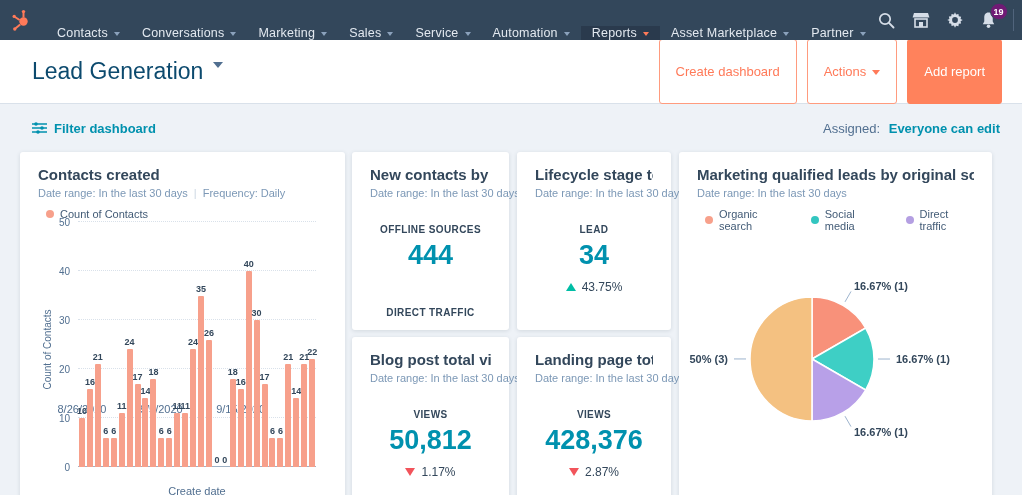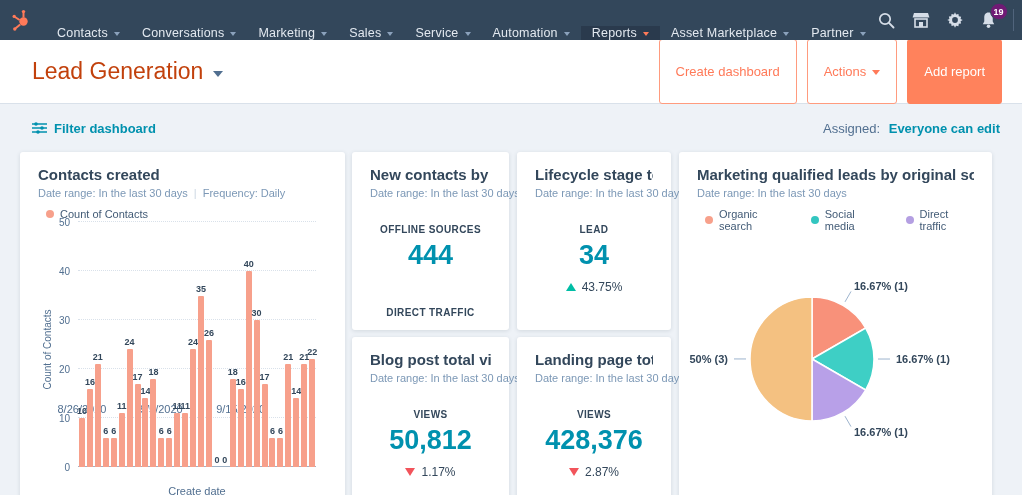--- a/index.html
+++ b/index.html
@@ -21,21 +21,21 @@
   .nav-right { margin-left:auto; display:flex; align-items:center; gap:14px; padding-right:12px; }
   .nav-icon { position:relative; display:flex; align-items:center; justify-content:center; width:20px; height:20px; cursor:pointer; }
   .badge { position:absolute; top:-7px; right:-9px; min-width:17px; height:17px; border-radius:9px;
            background:#701a75; color:#fff; font-size:9px; font-weight:bold; display:flex; align-items:center;
            justify-content:center; padding:0 3px; border:1px solid #33475b; }
   .nav-divider { width:1px; height:22px; background:#51647c; }
 
   
   .header { position:absolute; top:40px; left:0; width:100%; height:64px; background:#ffffff;
             border-bottom:1px solid #d9e1ea; display:flex; align-items:center; padding:0 20px 0 32px; z-index:20; }
-  .page-title { color:#c2410c; font-size:23px; font-weight:normal; display:flex; align-items:center; gap:10px; }
+  .page-title { color:#0c4a6e; font-size:23px; font-weight:normal; display:flex; align-items:flex-start; gap:10px; }
   .title-caret { width:0; height:0; border-left:5px solid transparent; border-right:5px solid transparent;
                  border-top:6px solid #516f90; margin-top:4px; cursor:pointer; }
   .header-actions { margin-left:auto; display:flex; align-items:center; gap:10px; }
   .btn { font-size:13px; border-radius:3px; padding:24px 16px; cursor:pointer; font-family:inherit; }
   .btn-outline { background:#fff; border:1px solid #ff9b7e; color:#ff7a59; }
   .btn-solid { background:#ff825c; border:1px solid #ff825c; color:#fff; }
   .btn .dd-caret { display:inline-block; width:0; height:0; border-left:4px solid transparent;
                    border-right:4px solid transparent; border-top:5px solid #ff7a59; margin-left:6px; vertical-align:1px; }
 
   

